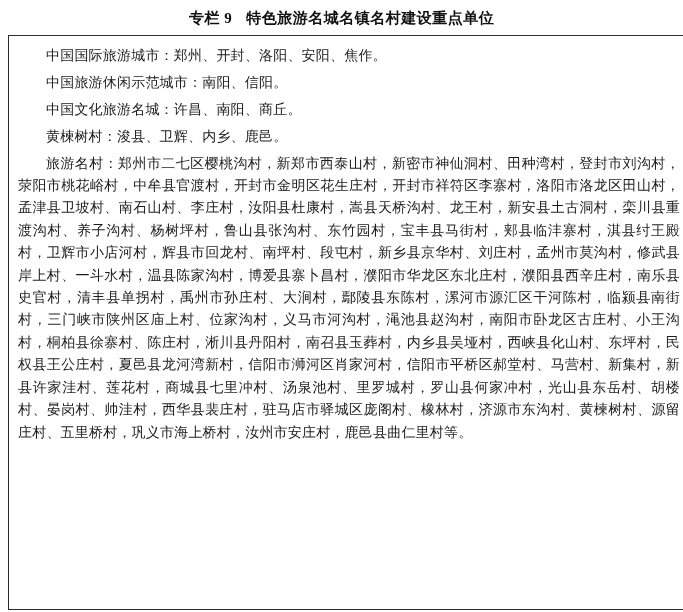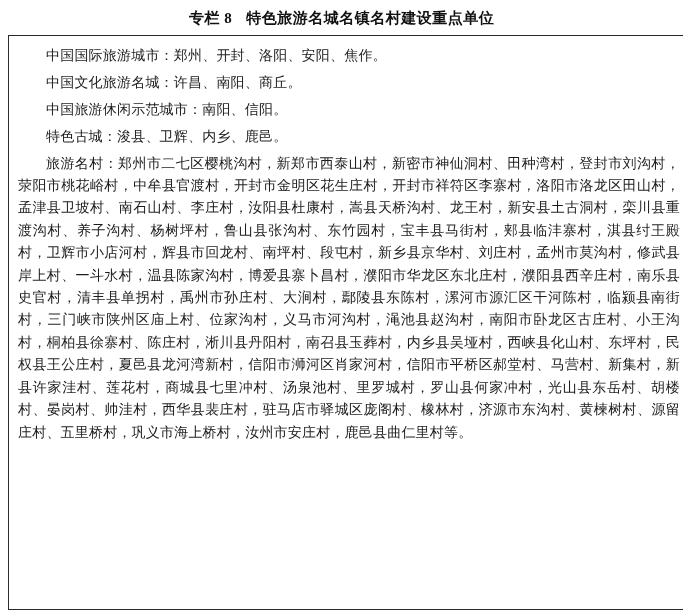--- a/index.html
+++ b/index.html
@@ -51,22 +51,22 @@
     margin-bottom: 4.5px;
   }
   .content-box p.first {
     margin-top: 3px;
   }
 </style>
 </head>
 <body>
 
 <h1 class="page-title">
-  <span class="column-label">专栏 8</span><span>特色旅游名城名镇名村建设重点单位</span>
+  <span class="column-label">专栏 9</span><span>特色旅游名城名镇名村建设重点单位</span>
 </h1>
 
 <div class="content-box">
   <p class="short first">中国国际旅游城市：郑州、开封、洛阳、安阳、焦作。</p>
+  <p class="short">中国旅游休闲示范城市：南阳、信阳。</p>
   <p class="short">中国文化旅游名城：许昌、南阳、商丘。</p>
-  <p class="short">中国旅游休闲示范城市：南阳、信阳。</p>
-  <p class="short">特色古城：浚县、卫辉、内乡、鹿邑。</p>
+  <p class="short">黄楝树村：浚县、卫辉、内乡、鹿邑。</p>
   <p>旅游名村：郑州市二七区樱桃沟村，新郑市西泰山村，新密市神仙洞村、田种湾村，登封市刘沟村，荥阳市桃花峪村，中牟县官渡村，开封市金明区花生庄村，开封市祥符区李寨村，洛阳市洛龙区田山村，孟津县卫坡村、南石山村、李庄村，汝阳县杜康村，嵩县天桥沟村、龙王村，新安县土古洞村，栾川县重渡沟村、养子沟村、杨树坪村，鲁山县张沟村、东竹园村，宝丰县马街村，郏县临沣寨村，淇县纣王殿村，卫辉市小店河村，辉县市回龙村、南坪村、段屯村，新乡县京华村、刘庄村，孟州市莫沟村，修武县岸上村、一斗水村，温县陈家沟村，博爱县寨卜昌村，濮阳市华龙区东北庄村，濮阳县西辛庄村，南乐县史官村，清丰县单拐村，禹州市孙庄村、大涧村，鄢陵县东陈村，漯河市源汇区干河陈村，临颍县南街村，三门峡市陕州区庙上村、位家沟村，义马市河沟村，渑池县赵沟村，南阳市卧龙区古庄村、小王沟村，桐柏县徐寨村、陈庄村，淅川县丹阳村，南召县玉葬村，内乡县吴垭村，西峡县化山村、东坪村，民权县王公庄村，夏邑县龙河湾新村，信阳市浉河区肖家河村，信阳市平桥区郝堂村、马营村、新集村，新县许家洼村、莲花村，商城县七里冲村、汤泉池村、里罗城村，罗山县何家冲村，光山县东岳村、胡楼村、晏岗村、帅洼村，西华县裴庄村，驻马店市驿城区庞阁村、橡林村，济源市东沟村、黄楝树村、源留庄村、五里桥村，巩义市海上桥村，汝州市安庄村，鹿邑县曲仁里村等。</p>
 </div>
 
 </body></html>

